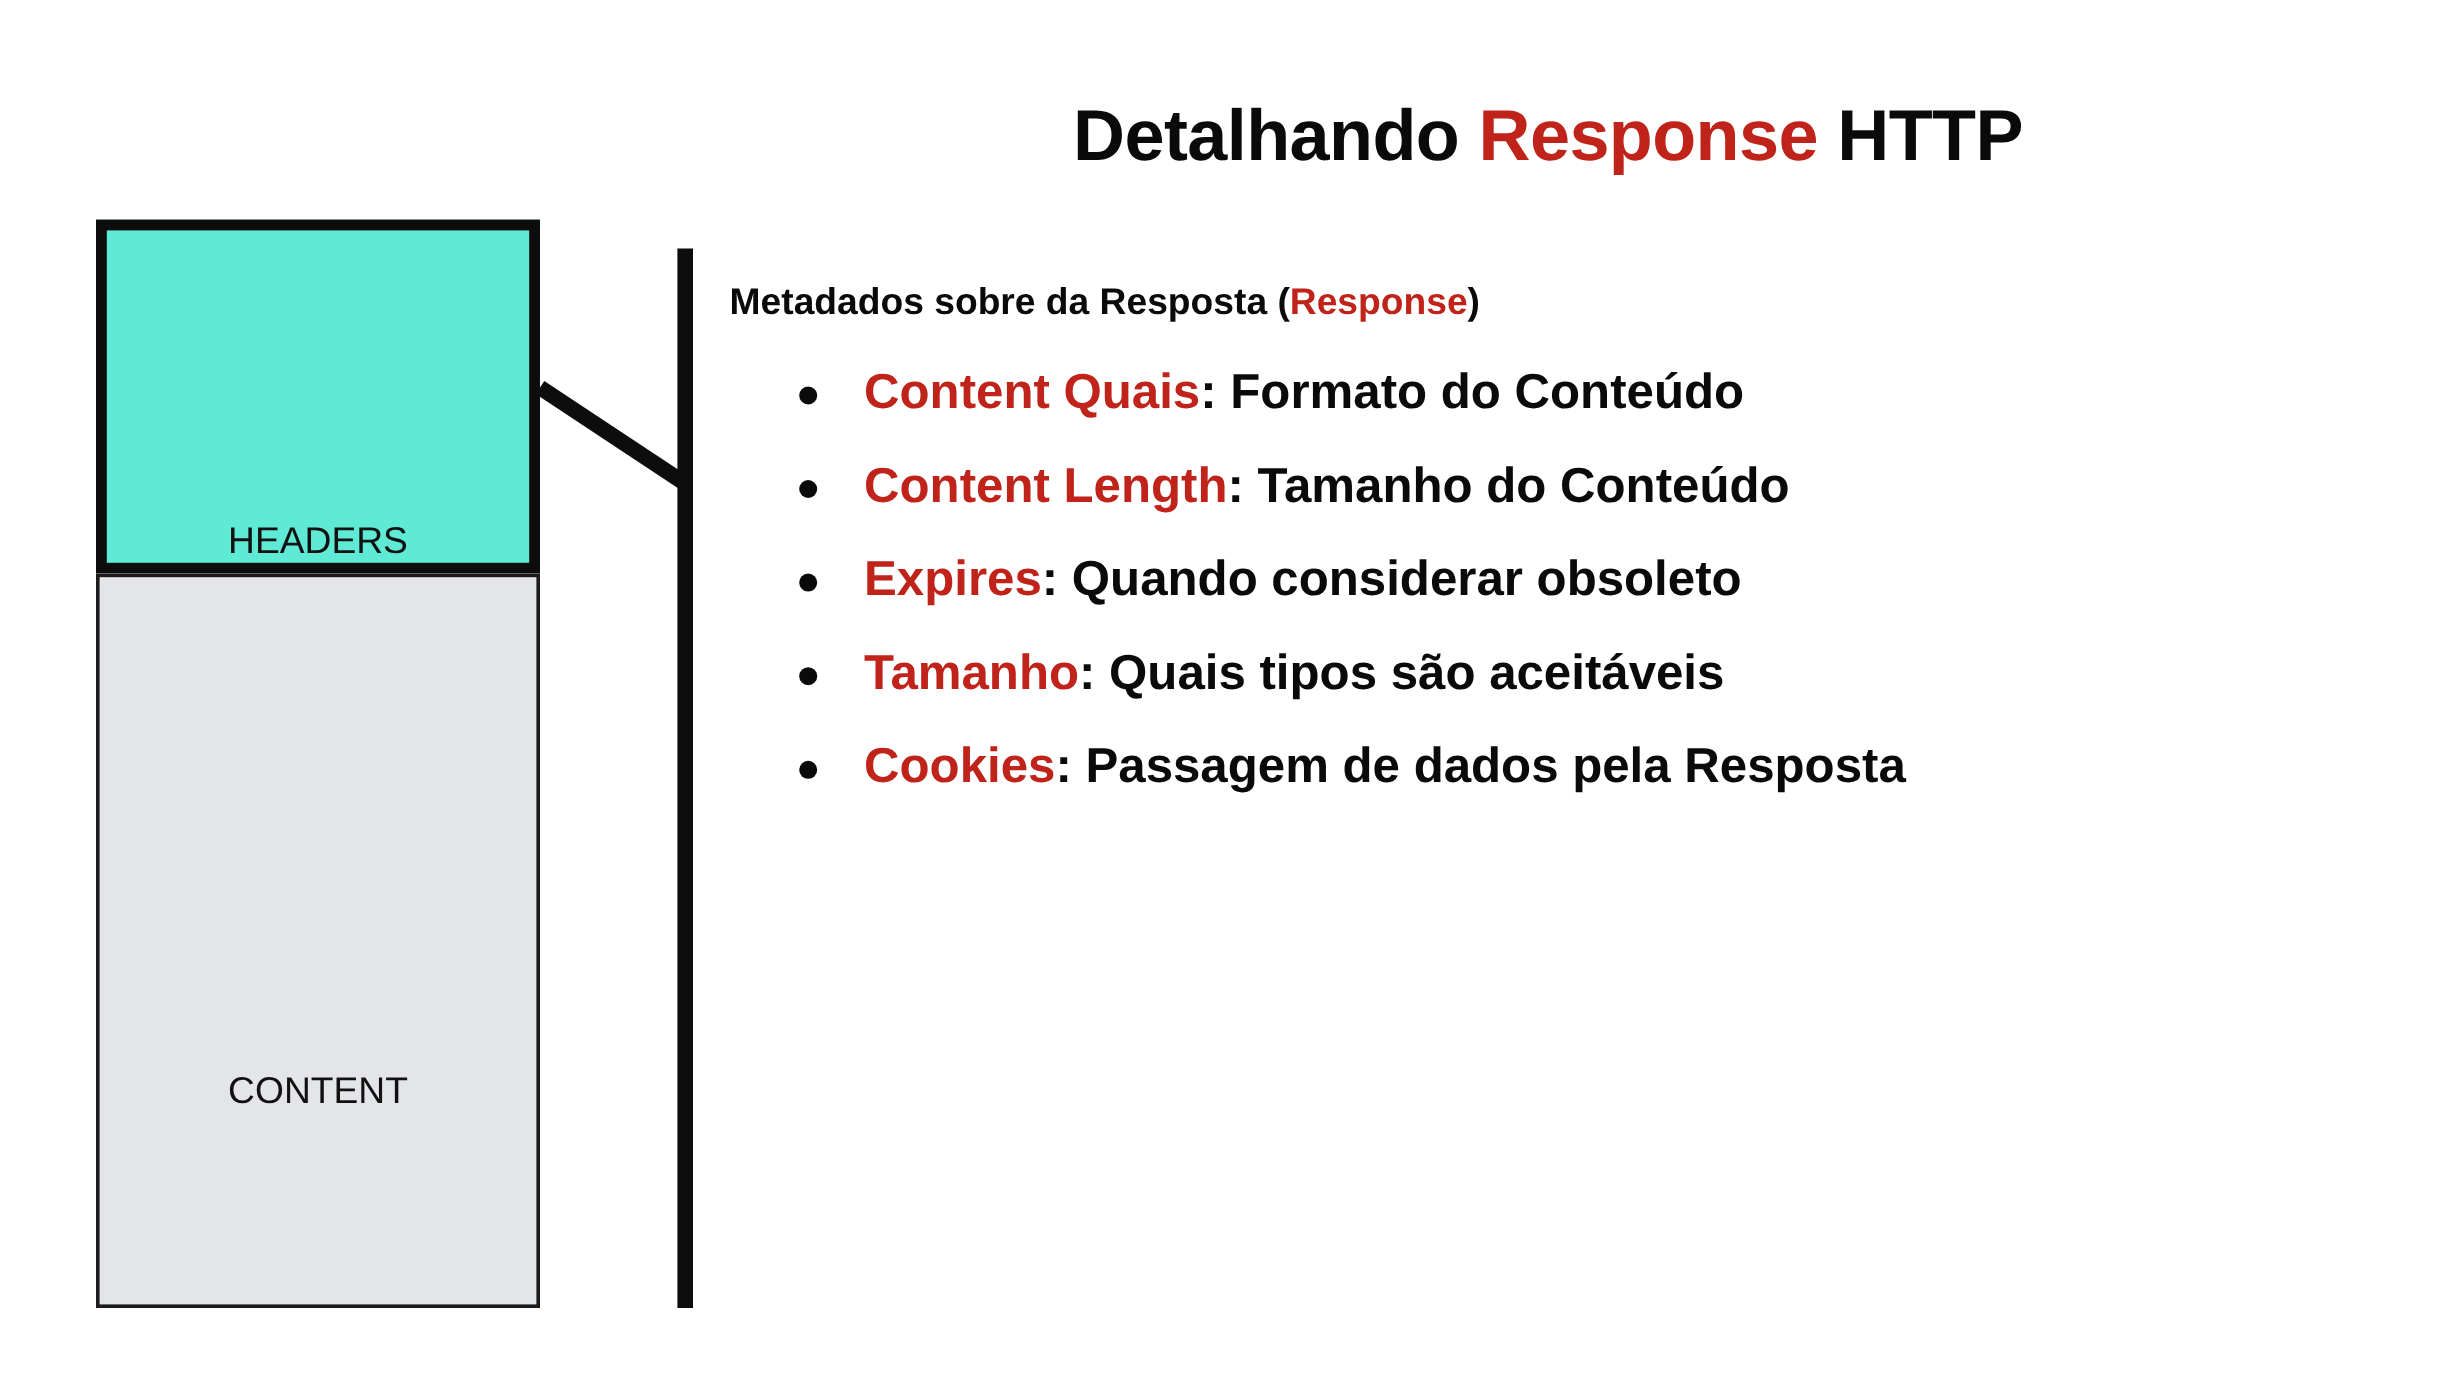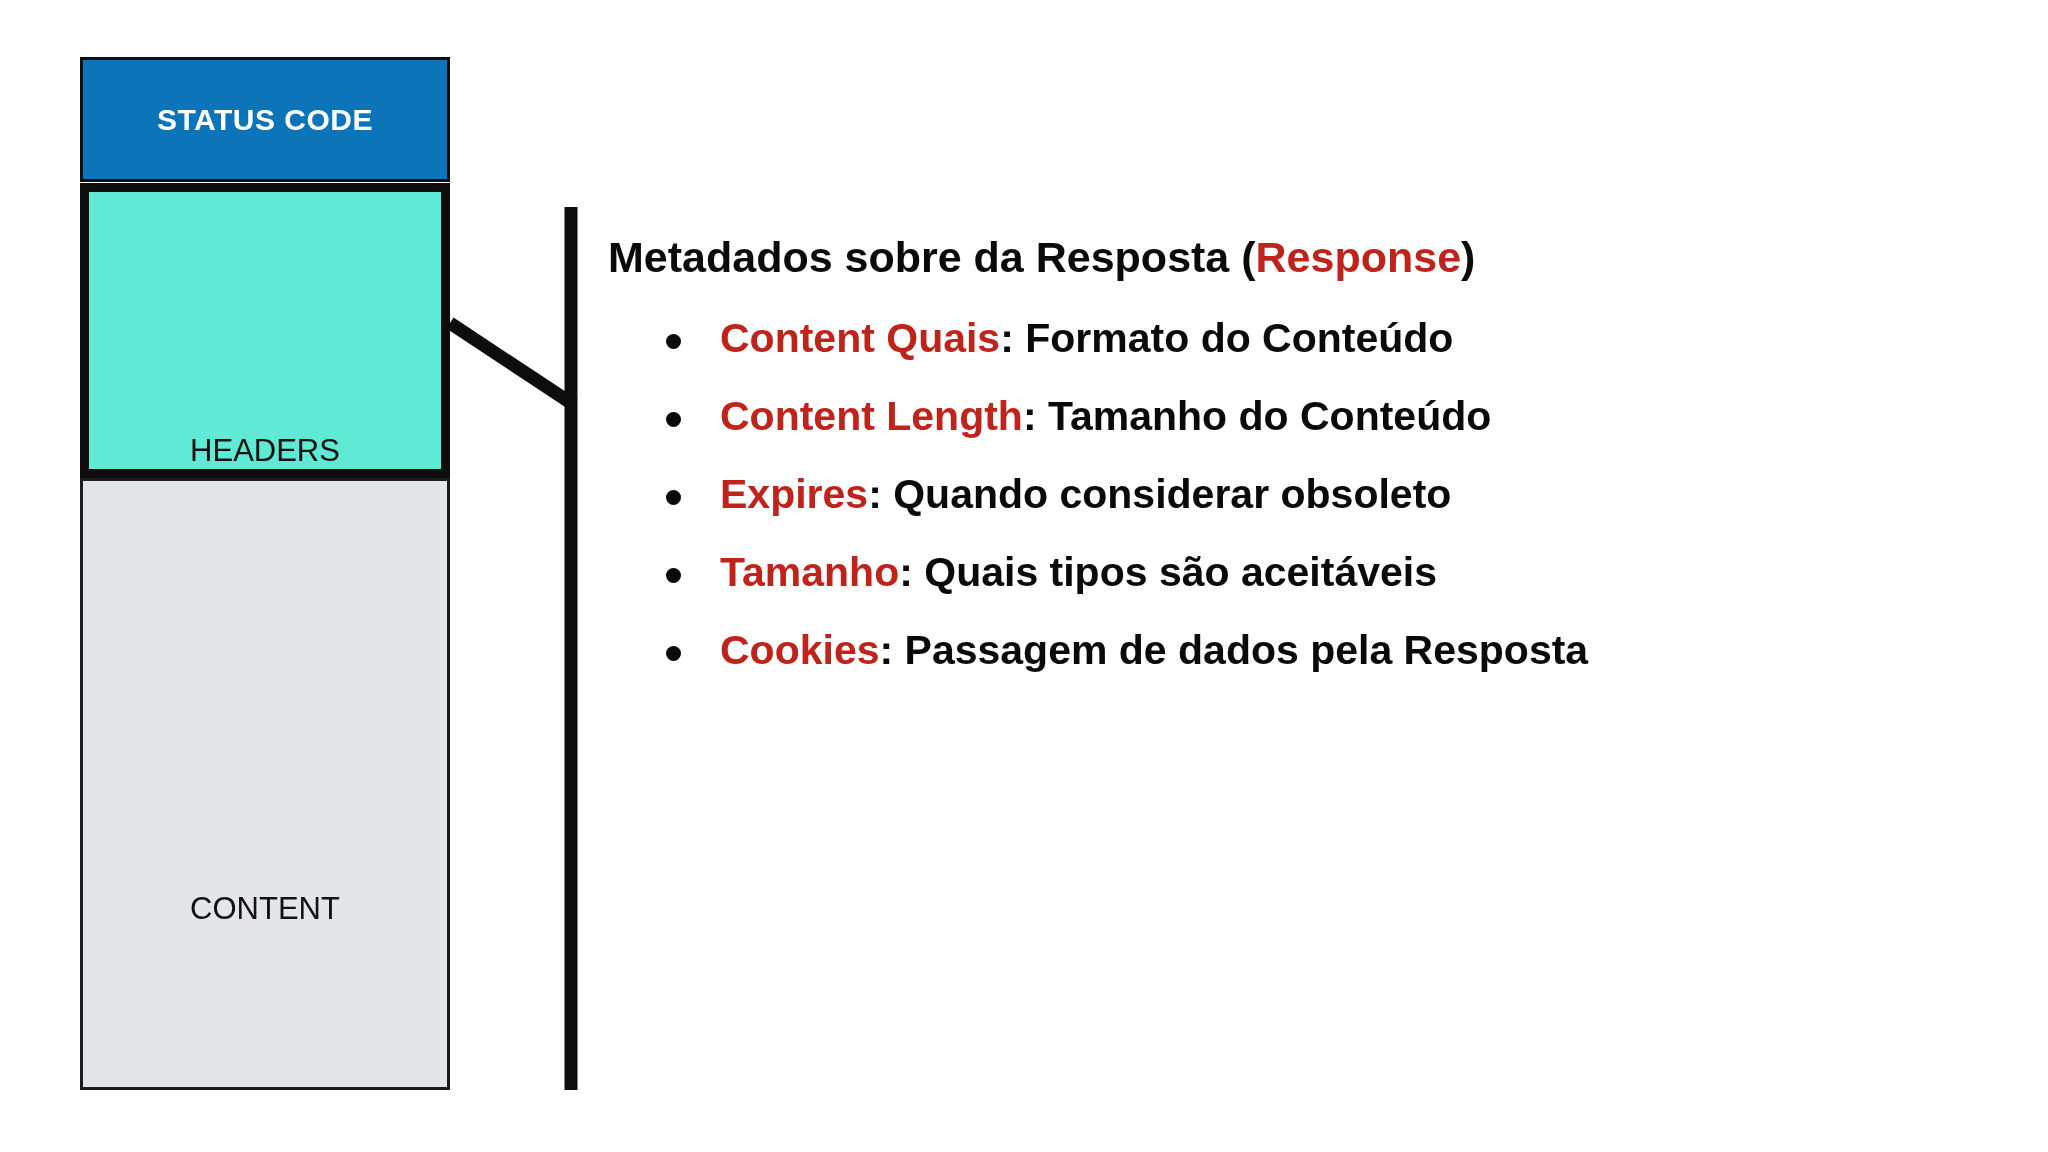--- a/index.html
+++ b/index.html
@@ -111,21 +111,21 @@
   #title .accent { color: #c0231a; }
 
   #body {
     position: absolute;
     left: 600px;
     top: 236px;
     width: 1400px;
   }
 
   .intro {
-    font-size: 43px;
+    font-size: 31px;
     font-weight: bold;
     color: #0a0a0a;
     line-height: 1.0;
     margin: 0 0 39px 8px;
     white-space: nowrap;
   }
   .intro .accent { color: #c0231a; }
 
   ul.lvl2 {
     list-style: none;
@@ -179,39 +179,37 @@
     background: #0a0a0a;
   }
 </style>
 </head>
 <body>
 
 <div id="slide">
 
   <div id="diagram">
 
-    <div class="box-status">
-      <span class="lbl">STATUS CODE</span>
-    </div>
 
     <div class="box-headers">
       <span class="lbl">HEADERS</span>
     </div>
 
     <div class="box-content">
       <span class="lbl">CONTENT</span>
     </div>
 
   </div>
 
   <svg id="connector" viewBox="0 0 180 910">
     <line x1="20" y1="133" x2="144" y2="215" stroke="#0d0d0d" stroke-width="13"></line>
     <line x1="141" y1="17" x2="141" y2="900" stroke="#0d0d0d" stroke-width="13"></line>
   </svg>
 
+  <h1 id="title"><span>Detalhando </span><span class="accent">Response</span><span> HTTP</span></h1>
 
   <div id="body">
 
     <p class="intro"><span>Metadados sobre da Resposta (</span><span class="accent">Response</span><span>)</span></p>
 
     <ul class="lvl2">
       <li><span class="accent">Content Quais</span><span>: </span><span>Formato do Conteúdo</span></li>
 
       <li><span class="accent">Content Length</span><span>: </span><span>Tamanho do Conteúdo</span></li>
 

